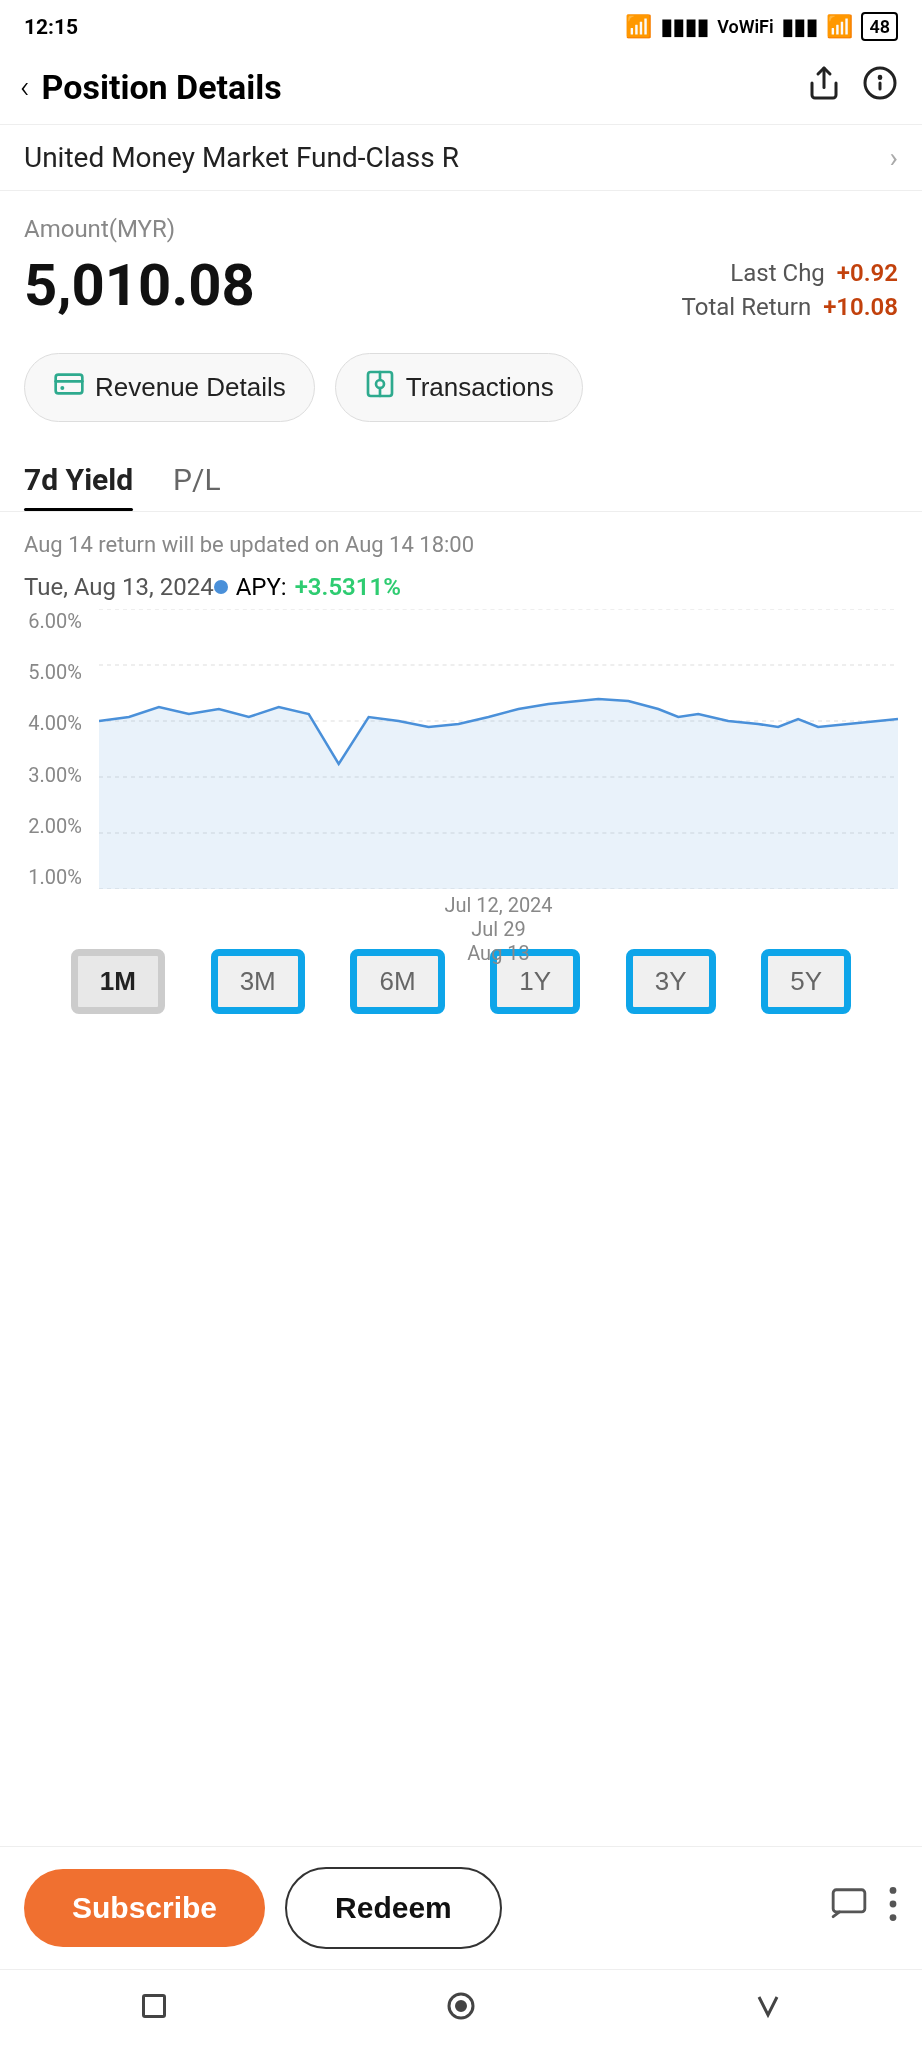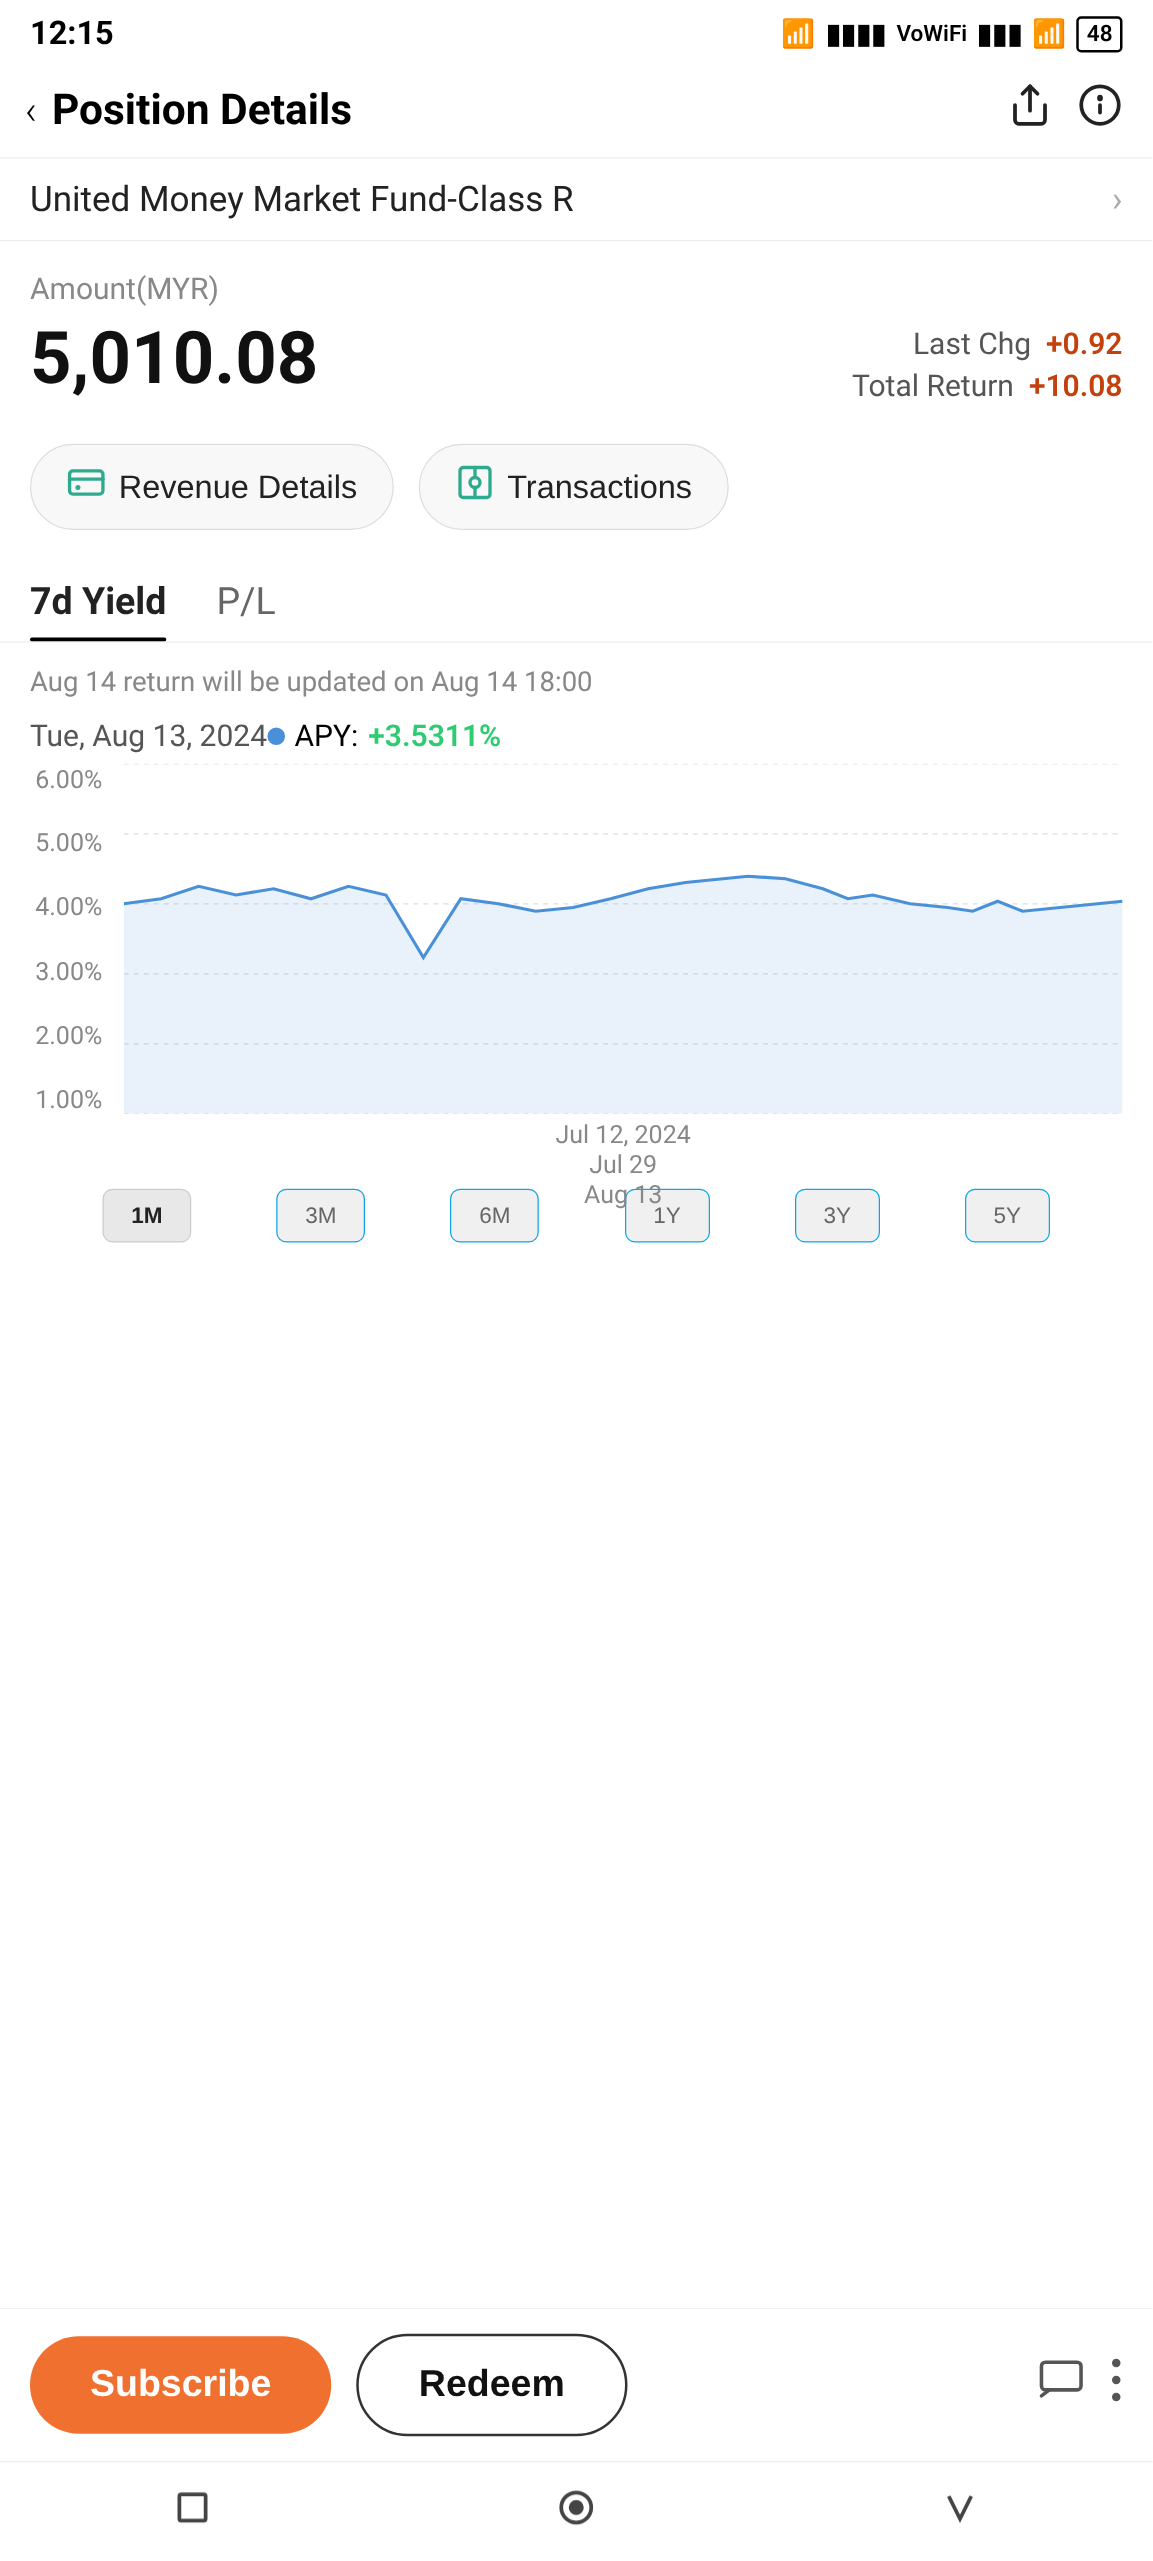--- a/index.html
+++ b/index.html
@@ -15,21 +15,21 @@
 
     
     .status-bar {
       display: flex;
       justify-content: space-between;
       align-items: center;
       padding: 12px 24px 8px 24px;
       font-size: 28px;
       font-weight: 600;
     }
-    .status-time { font-size: 26px; font-weight: 700; }
+    .status-time { font-size: 21px; font-weight: 700; }
     .status-icons {
       display: flex;
       align-items: center;
       gap: 8px;
       font-size: 22px;
     }
     .battery-icon {
       border: 2px solid #000;
       border-radius: 4px;
       padding: 2px 6px;
@@ -262,23 +262,23 @@
     }
 
     
     .time-range {
       display: flex;
       gap: 0;
       padding: 20px 24px;
       justify-content: space-around;
     }
     .time-btn {
-      font-size: 18px;
+      font-size: 26px;
       padding: 10px 22px;
-      border: 1px solid #0ea5e9;
+      border: 7px solid #0ea5e9;
       border-radius: 8px;
       background: #f0f0f0;
       cursor: pointer;
       color: #666;
     }
     .time-btn.active {
       background: #e8e8e8;
       border-color: #ccc;
       color: #222;
       font-weight: 600;

